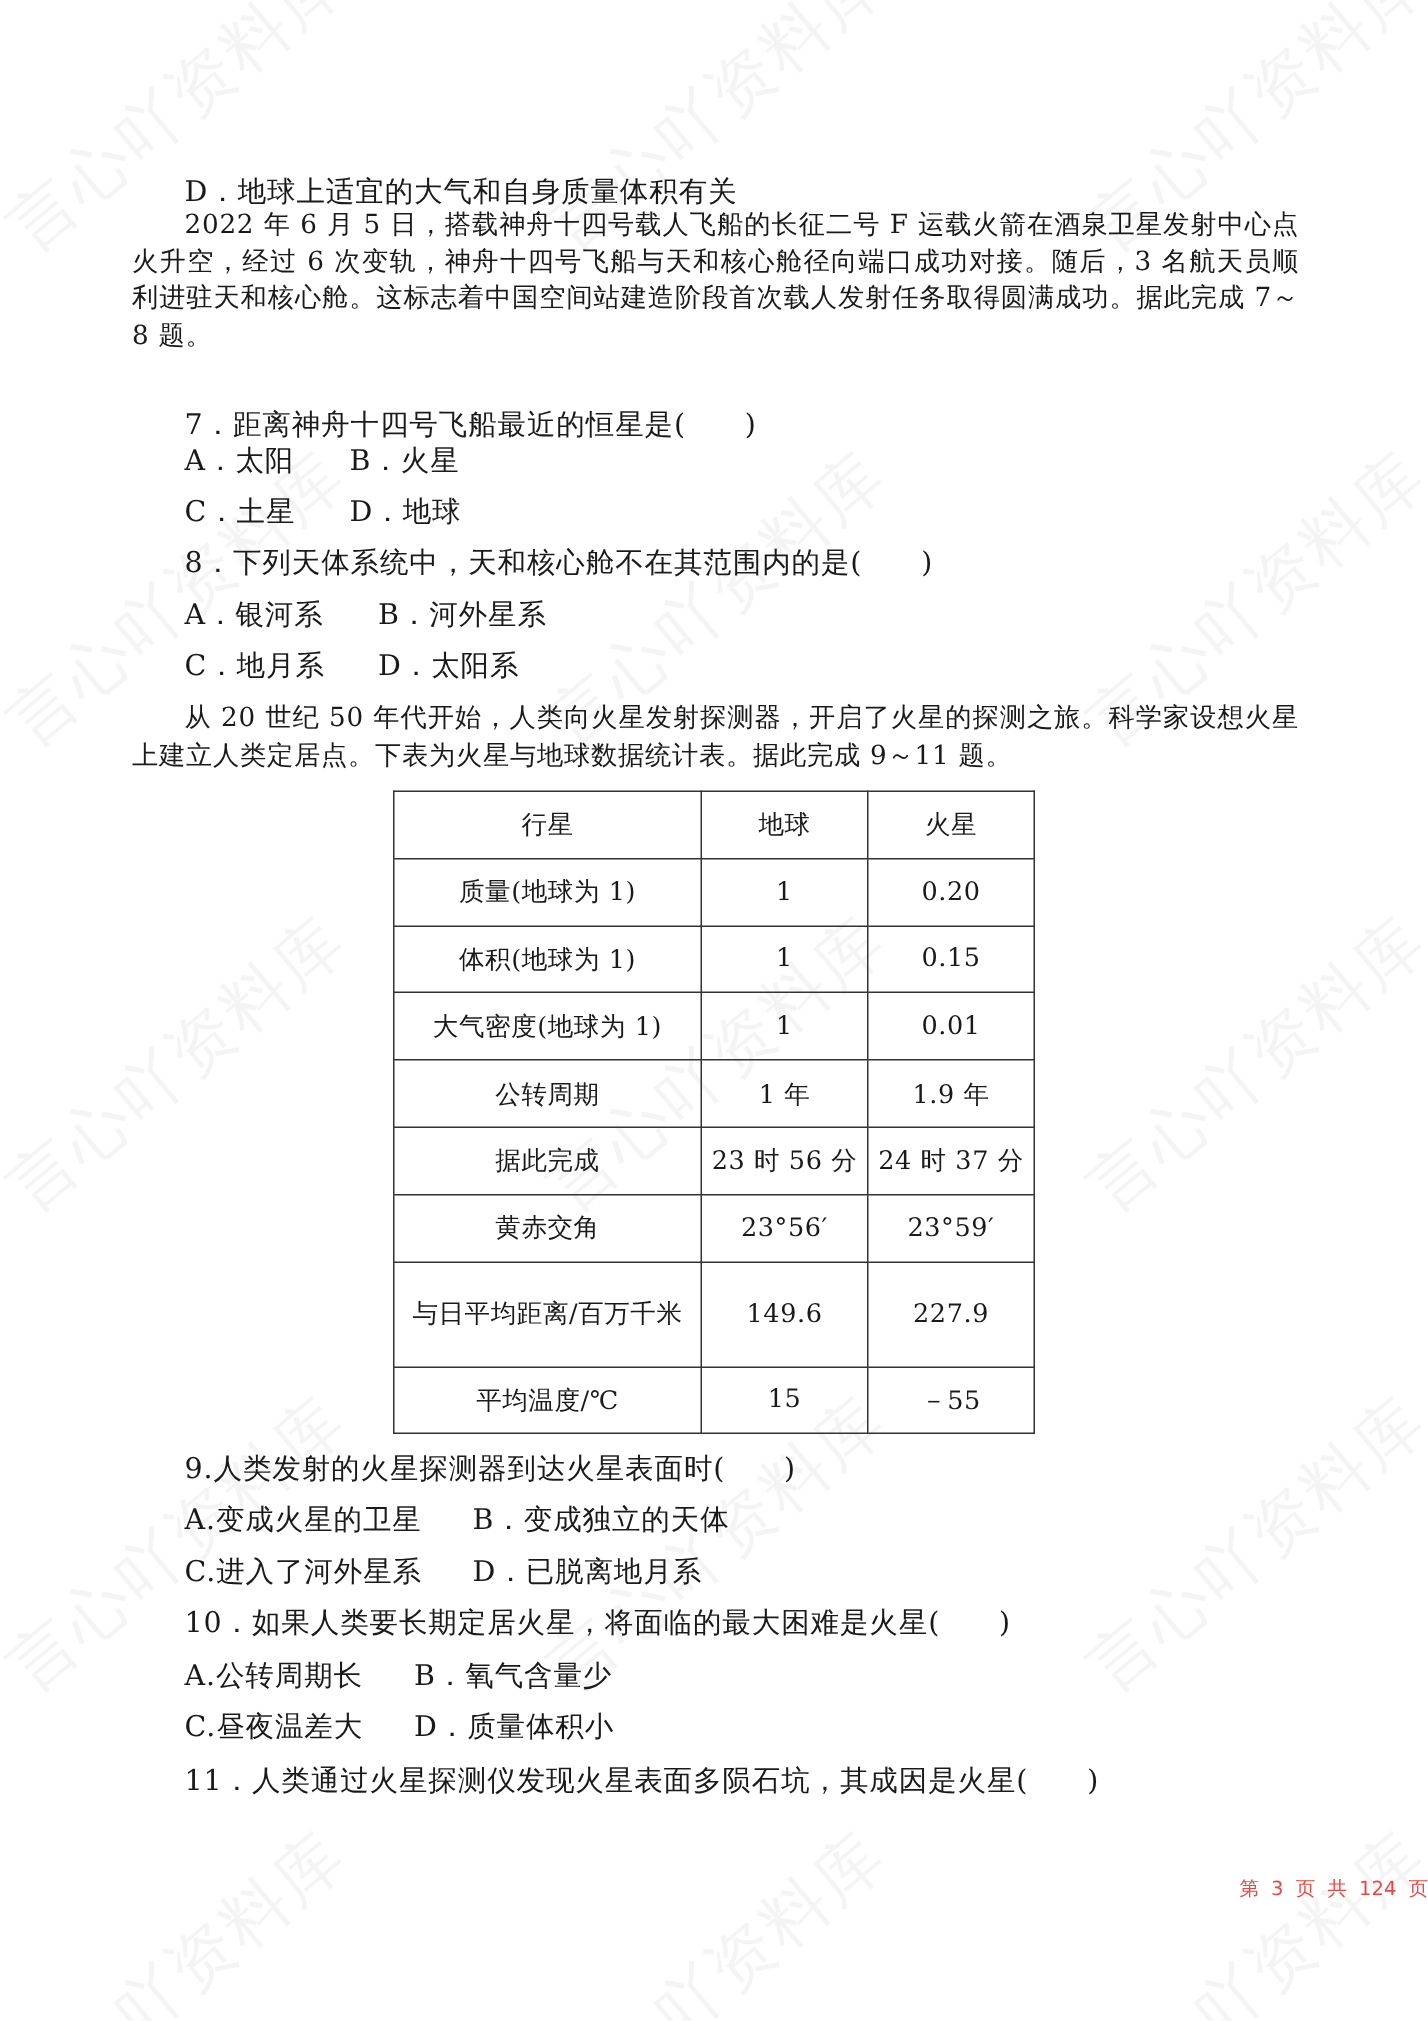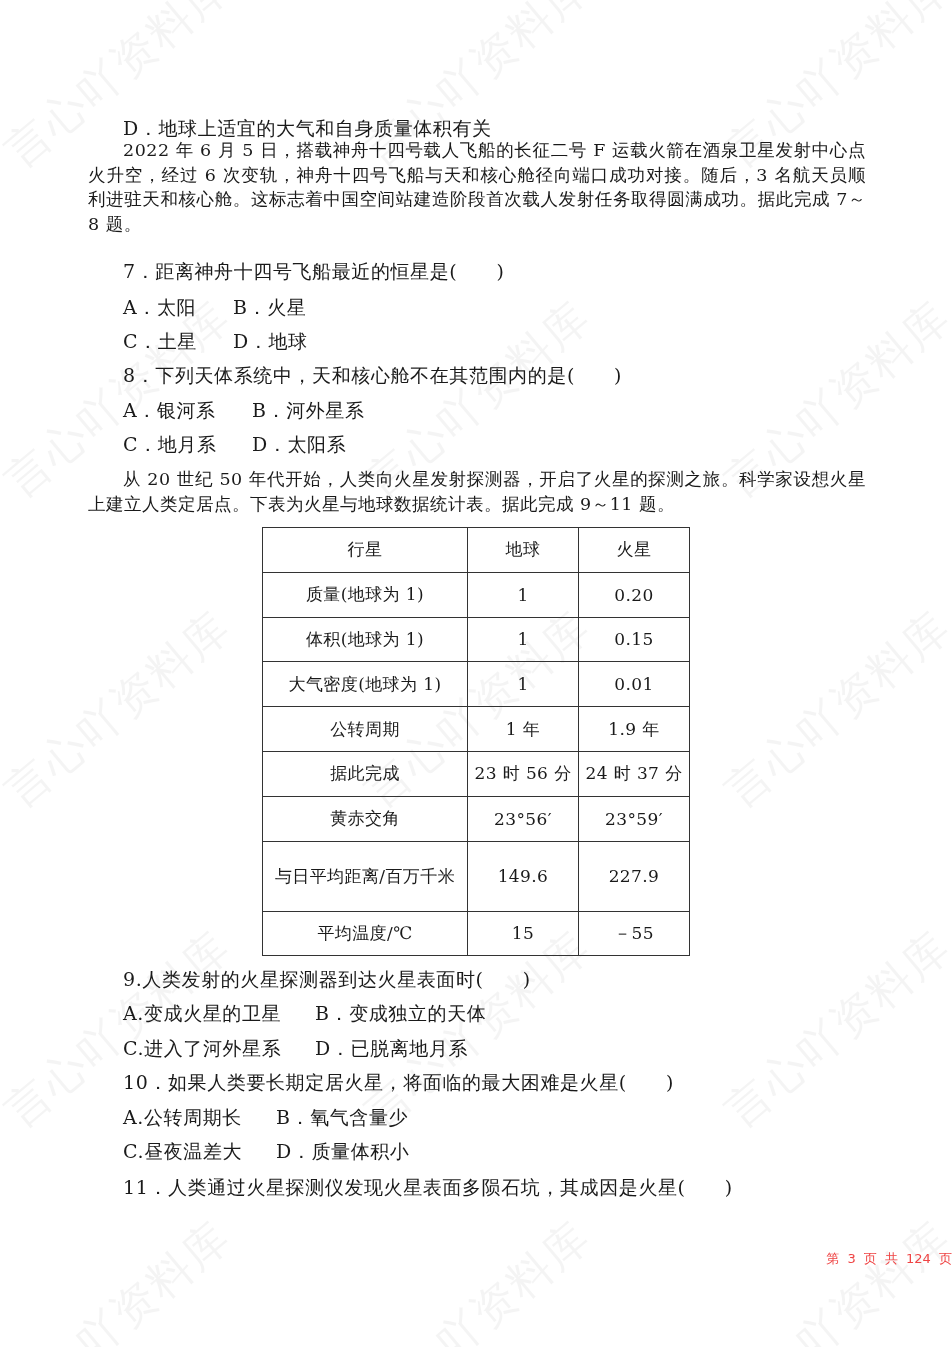--- a/index.html
+++ b/index.html
@@ -58,21 +58,21 @@
   <span class="wm" style="left:340px;top:1290px;">言心吖资料库</span>
   <span class="wm" style="left:700px;top:1290px;">言心吖资料库</span>
 </div>
 
 <div class="content">
 
   <div class="line" style="left:123px;top:116px;">D．地球上适宜的大气和自身质量体积有关</div>
 
   <p class="para" style="top:138px;margin:0;">2022 年 6 月 5 日，搭载神舟十四号载人飞船的长征二号 F 运载火箭在酒泉卫星发射中心点火升空，经过 6 次变轨，神舟十四号飞船与天和核心舱径向端口成功对接。随后，3 名航天员顺利进驻天和核心舱。这标志着中国空间站建造阶段首次载人发射任务取得圆满成功。据此完成 7～8 题。</p>
 
-  <div class="line" style="left:123px;top:259px;">7．距离神舟十四号飞船最近的恒星是(　　)</div>
+  <div class="line" style="left:123px;top:271px;">7．距离神舟十四号飞船最近的恒星是(　　)</div>
   <div class="line" style="left:123px;top:295px;">
     <span style="display:inline-block;width:110px;">A．太阳</span><span>B．火星</span>
   </div>
   <div class="line" style="left:123px;top:329px;">
     <span style="display:inline-block;width:110px;">C．土星</span><span>D．地球</span>
   </div>
 
   <div class="line" style="left:123px;top:363px;">8．下列天体系统中，天和核心舱不在其范围内的是(　　)</div>
   <div class="line" style="left:123px;top:398px;">
     <span style="display:inline-block;width:129px;">A．银河系</span><span>B．河外星系</span>

